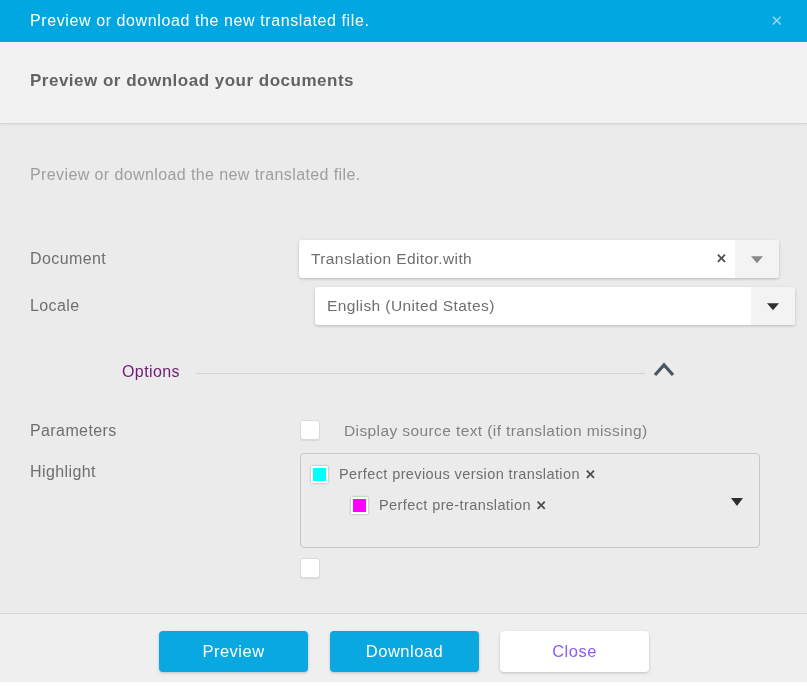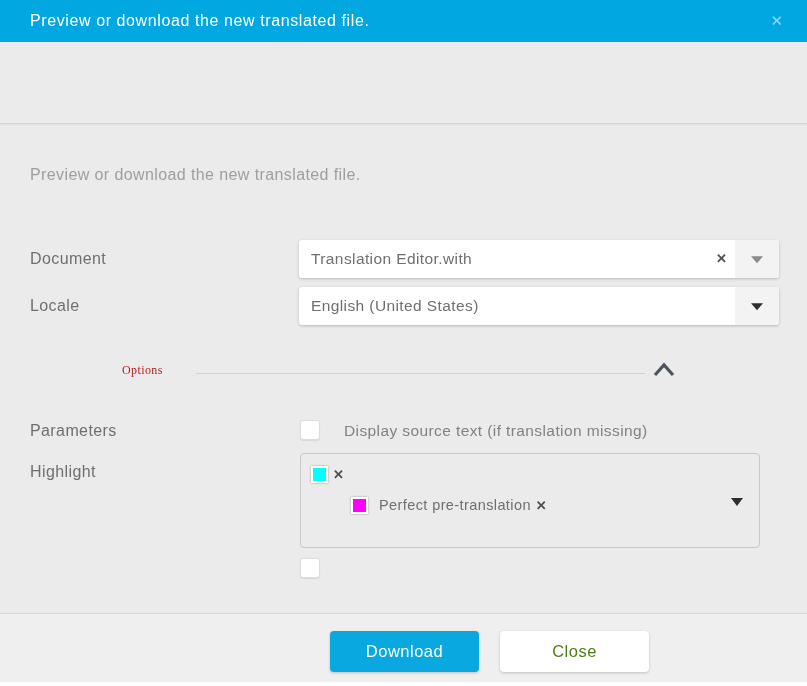--- a/index.html
+++ b/index.html
@@ -34,21 +34,21 @@
     border-radius:0 3px 3px 0; cursor:pointer; }
   .arrow-down { position:absolute; left:50%; top:50%; transform:translate(-50%,-38%);
     width:0; height:0; border-left:6px solid transparent; border-right:6px solid transparent; }
   .arrow-gray { border-top:7px solid #8a8a8a; }
   .arrow-dark { border-top:7px solid #2e2e2e; }
   .combo-clear { position:absolute; right:52px; top:0; height:38px; line-height:38px;
     color:#4f4f4f; font-size:13px; font-weight:bold; cursor:pointer; }
 
   
   .options-row { position:absolute; left:0; top:360px; width:807px; height:26px; }
-  .options-label { position:absolute; left:122px; top:3px; color:#b91c1c; font-size:12px; letter-spacing:0.4px;font-family:Liberation Serif, serif; }
+  .options-label { position:absolute; left:122px; top:3px; color:#701a75; font-size:16px; letter-spacing:0.4px; }
   .options-line { position:absolute; left:196px; top:13px; width:449px; height:1px; background:#d2d2d2; }
   .options-chevron { position:absolute; left:652px; top:2px; cursor:pointer; }
 
   
   .checkbox { position:absolute; width:20px; height:20px; background:#ffffff;
     border:1px solid #dcdcdc; border-radius:3px; box-shadow:0 1px 1px rgba(0,0,0,0.08); cursor:pointer; }
   .checkbox-label { position:absolute; left:328px; color:#828282; font-size:15.5px; letter-spacing:0.4px; }
 
   
   .multiselect { position:absolute; left:300px; top:453px; width:460px; height:95px;
@@ -60,51 +60,54 @@
   .multiselect-arrow { position:absolute; right:16px; top:44px; width:0; height:0;
     border-left:6px solid transparent; border-right:6px solid transparent; border-top:8px solid #2e2e2e; cursor:pointer; }
 
   
   .footer-divider { position:absolute; left:0; top:613px; width:807px; height:1px; background:#d8d8d8; }
   .footer { position:absolute; left:0; top:614px; width:807px; height:68px; background:#efefef; }
   .btn { position:absolute; top:17px; width:149px; height:41px; border:none; border-radius:4px;
     font-family:"Liberation Sans", sans-serif; font-size:16.5px; letter-spacing:0.5px; cursor:pointer;
     box-shadow:0 1px 3px rgba(0,0,0,0.2); }
   .btn-primary { background:#09a8e1; color:#ffffff; }
-  .btn-plain { background:#ffffff; color:#4d7c0f; }
+  .btn-plain { background:#ffffff; color:#8b5cf6; }
   .btn-preview { left:159px; }
   .btn-download { left:330px; }
   .btn-close { left:500px; }
   .bottom-strip { position:absolute; left:0; top:682px; width:807px; height:4px; background:#ffffff; }
 </style>
 </head>
 <body>
 
 <div class="dialog">
 
   <div class="titlebar">
     <span class="titlebar-text">Preview or download the new translated file.</span>
     <span class="titlebar-close">✕</span>
   </div>
 
+  <div class="subheader">
+    <div class="subheader-title">Preview or download your documents</div>
+  </div>
   <div class="header-divider"></div>
 
   <div class="subtitle">Preview or download the new translated file.</div>
 
   <div class="field-label" style="top:240px; height:38px; line-height:38px;">Document</div>
   <div class="combo" style="top:240px;">
     <div class="combo-input">Translation Editor.with</div>
     <span class="combo-clear">✕</span>
     <div class="combo-btn">
       <span class="arrow-down arrow-gray"></span>
     </div>
   </div>
 
   <div class="field-label" style="top:287px; height:38px; line-height:38px;">Locale</div>
-  <div class="combo" style="top:287px;">
+  <div class="combo" style="top:287px;margin-left:16px;">
     <div class="combo-input">English (United States)</div>
     <div class="combo-btn">
       <span class="arrow-down arrow-dark"></span>
     </div>
   </div>
 
   <div class="options-row">
     <span class="options-label">Options</span>
     <span class="options-line"></span>
     <span class="options-chevron">
@@ -115,32 +118,34 @@
   </div>
 
   <div class="field-label" style="top:420px; height:21px; line-height:21px;">Parameters</div>
   <div class="checkbox" style="left:300px; top:420px;"></div>
   <div class="checkbox-label" style="top:420px; height:21px; line-height:21px;margin-left:16px;">Display source text (if translation missing)</div>
 
   <div class="field-label" style="top:462px; height:20px; line-height:20px;text-align:center;">Highlight</div>
   <div class="multiselect">
     <div class="tag-row" style="top:9px;">
       <span class="swatch" style="background-color: rgb(0, 255, 255);"></span>
+      <span class="tag-label">Perfect previous version translation</span>
       <span class="tag-remove">✕</span>
     </div>
     <div class="tag-row" style="top:40px;padding-left:40px;">
       <span class="swatch" style="background-color: rgb(255, 0, 255);"></span>
       <span class="tag-label">Perfect pre-translation</span>
       <span class="tag-remove">✕</span>
     </div>
     <span class="multiselect-arrow"></span>
   </div>
 
   <div class="checkbox" style="left:300px; top:558px;"></div>
 
   <div class="footer-divider"></div>
   <div class="footer">
+    <button class="btn btn-primary btn-preview">Preview</button>
     <button class="btn btn-primary btn-download">Download</button>
     <button class="btn btn-plain btn-close">Close</button>
   </div>
   <div class="bottom-strip"></div>
 
 </div>
 
 </body></html>

